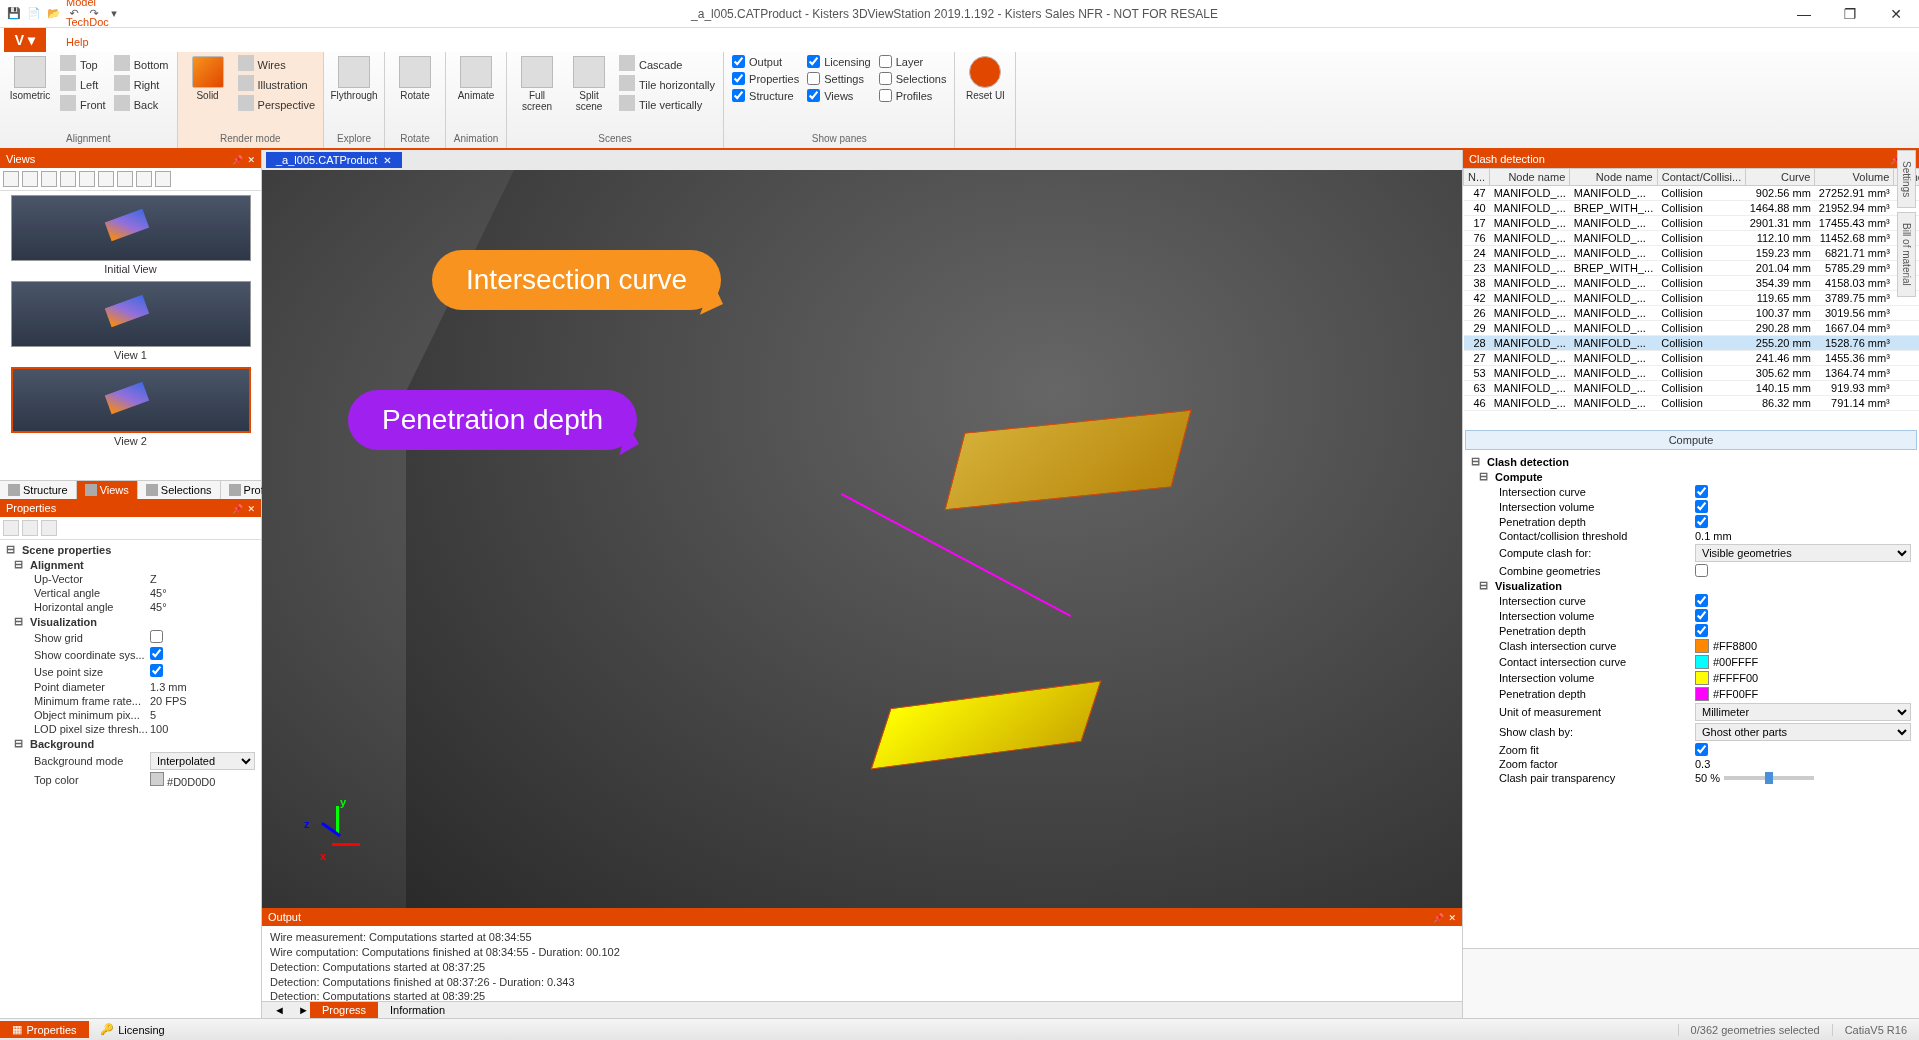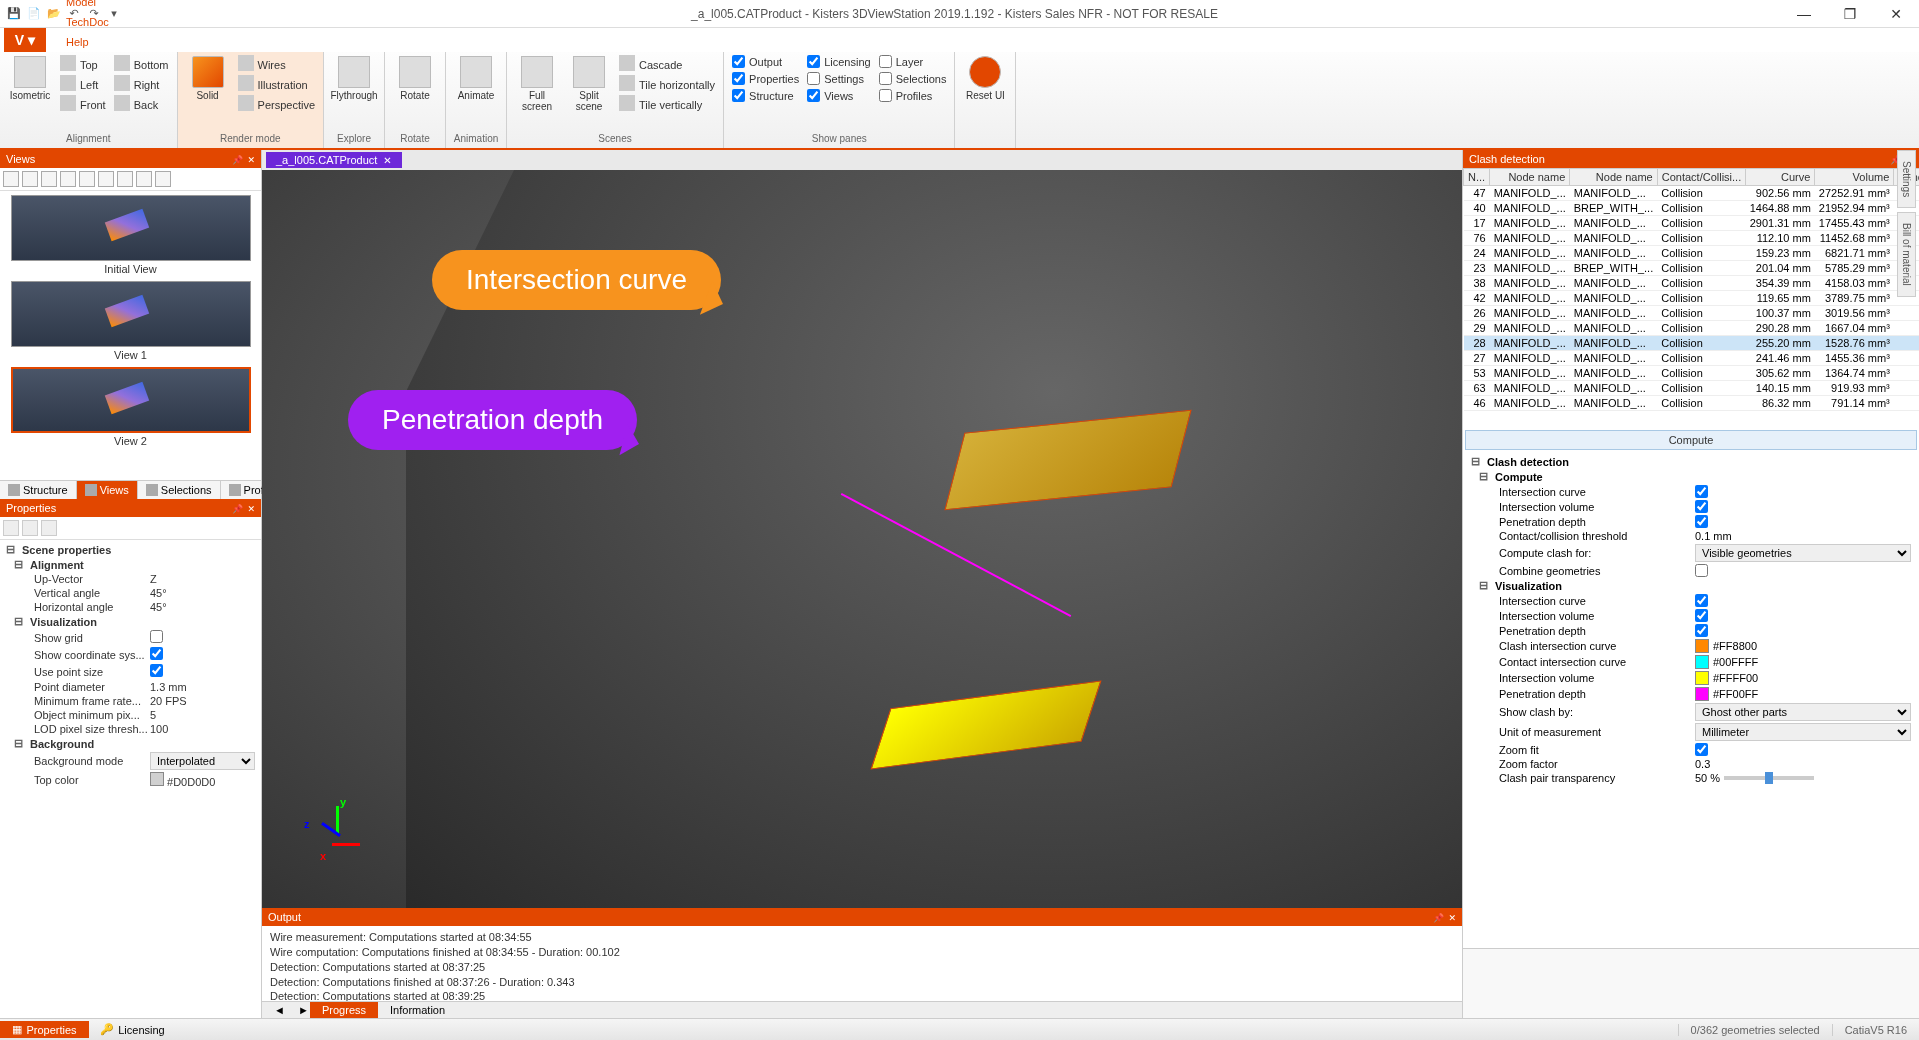--- a/index.html
+++ b/index.html
@@ -48,21 +48,21 @@
 .props-toolbar span { width:16px; height:16px; display:inline-block; background:#eee; border:1px solid #ccc; }
 .props-body { flex:1; overflow:auto; padding:2px; }
 .prop-row { display:flex; padding:1px 4px; align-items:center; }
 .prop-row.hdr { font-weight:bold; }
 .prop-row .exp { width:12px; color:#666; }
 .prop-row .key { flex:0 0 120px; color:#333; padding-left:4px; }
 .prop-row .val { flex:1; color:#333; }
 .prop-row input[type=checkbox] { width:13px; height:13px; }
 .center-col { flex:1; display:flex; flex-direction:column; background:#888; }
 .doc-tabs { height:20px; background:#e9e9e9; display:flex; align-items:center; padding-left:4px; }
-.doc-tab { background:#6d28d9; color:#fff; padding:2px 10px; display:flex; align-items:center; gap:6px; font-size:11px; }
+.doc-tab { background:#1d4ed8; color:#fff; padding:2px 10px; display:flex; align-items:center; gap:6px; font-size:11px; }
 .doc-tab .close { font-size:10px; }
 .viewport { flex:1; position:relative; background:radial-gradient(ellipse at 60% 40%, #888 0%, #555 50%, #333 100%); overflow:hidden; }
 .part-dark { position:absolute; left:12%; top:0; width:90%; height:100%; background:radial-gradient(ellipse at 60% 30%, #666,#2a2a2a); clip-path:polygon(10% 0,100% 0,100% 100%,0 100%,0 30%); }
 .gold-block1 { position:absolute; left:58%; top:34%; width:220px; height:78px; background:linear-gradient(135deg,#d4af37,#b8860b); transform:skewX(-20deg) rotate(-6deg); border:1px solid #e24700; }
 .gold-block2 { position:absolute; left:52%; top:71%; width:200px; height:62px; background:linear-gradient(135deg,#ffff00,#ccaa00); transform:skewX(-25deg) rotate(-8deg); border:1px solid #e24700; }
 .magenta-line { position:absolute; left:47%; top:52%; width:260px; height:2px; background:#ff00ff; transform:rotate(28deg); }
 .axis { position:absolute; left:40px; bottom:40px; width:70px; height:70px; }
 .axis .x { position:absolute; left:30px; top:45px; width:28px; height:3px; background:red; }
 .axis .y { position:absolute; left:34px; top:8px; width:3px; height:28px; background:#0f0; }
 .axis .z { position:absolute; left:18px; top:30px; width:22px; height:3px; background:#00f; transform:rotate(35deg); }
@@ -646,29 +646,29 @@
         </div>
         <div class="cp-row" style="padding-left:30px">
           <span class="key">Intersection volume</span>
           <span class="val"><span class="colbox" style="background:#FFFF00"></span> #FFFF00</span>
         </div>
         <div class="cp-row" style="padding-left:30px">
           <span class="key">Penetration depth</span>
           <span class="val"><span class="colbox" style="background:#FF00FF"></span> #FF00FF</span>
         </div>
         <div class="cp-row" style="padding-left:30px">
+          <span class="key">Unit of measurement</span>
+          <span class="val">
+            <select style="width:100%"><option>Millimeter</option></select>
+          </span>
+        </div>
+        <div class="cp-row" style="padding-left:30px">
           <span class="key">Show clash by:</span>
           <span class="val">
             <select style="width:100%"><option>Ghost other parts</option></select>
-          </span>
-        </div>
-        <div class="cp-row" style="padding-left:30px">
-          <span class="key">Unit of measurement</span>
-          <span class="val">
-            <select style="width:100%"><option>Millimeter</option></select>
           </span>
         </div>
         <div class="cp-row" style="padding-left:30px">
           <span class="key">Zoom fit</span>
           <span class="val">
             <input type="checkbox" checked="" style="">
           </span>
         </div>
         <div class="cp-row" style="padding-left:30px">
           <span class="key">Zoom factor</span>

